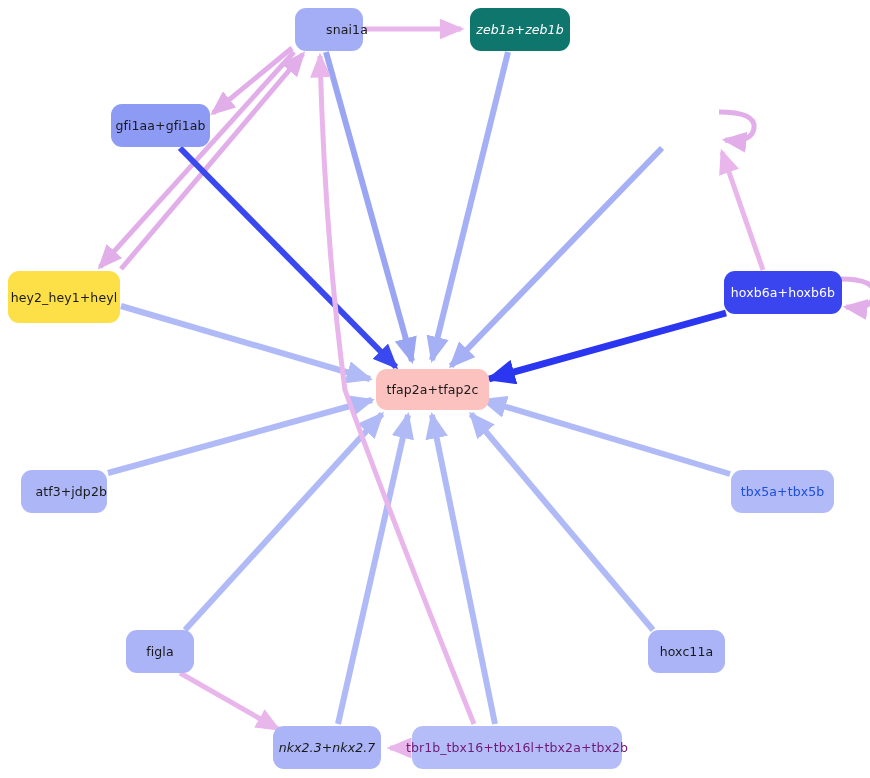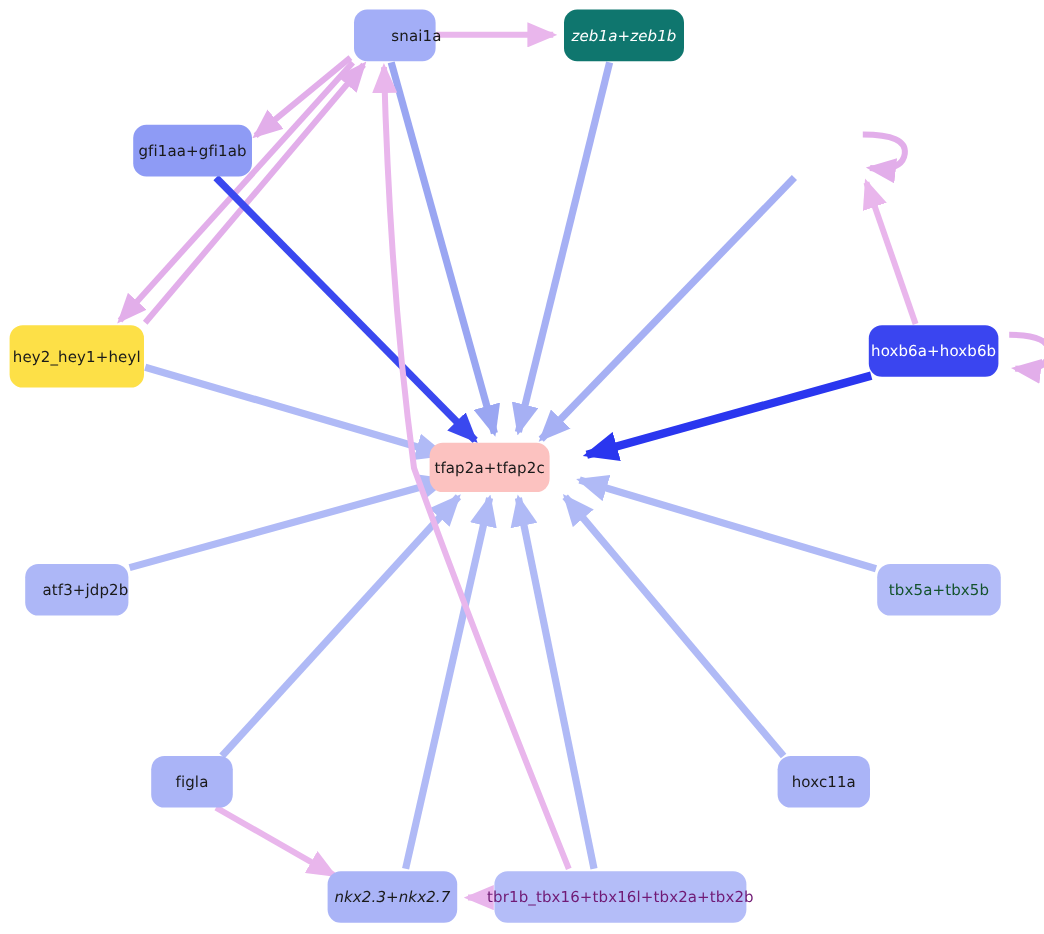--- a/index.html
+++ b/index.html
@@ -123,33 +123,33 @@
 
   <div class="node" style="left:111px; top:104px; width:99px; height:43px; background:#8e9bf5; color:#1a1a1a;">
     <span class="node-label">gfi1aa+gfi1ab</span>
   </div>
 
 
   <div class="node" style="left:8px; top:271px; width:112px; height:52px; background:#fde047; color:#1a1a1a;">
     <span class="node-label">hey2_hey1+heyl</span>
   </div>
 
-  <div class="node" style="left:724px; top:271px; width:108px; height:43px; background:#3a45f0; color:#ffffff;">
+  <div class="node" style="left:724px; top:271px; width:118px; height:43px; background:#3a45f0; color:#ffffff;">
     <span class="node-label">hoxb6a+hoxb6b</span>
   </div>
 
-  <div class="node" style="left:358px; top:369px; width:100px; height:41px; background:#fcc2c0; color:#1a1a1a;">
+  <div class="node" style="left:376px; top:369px; width:113px; height:41px; background:#fcc2c0; color:#1a1a1a;">
     <span class="node-label">tfap2a+tfap2c</span>
   </div>
 
   <div class="node" style="left:21px; top:470px; width:86px; height:43px; background:#adb7f7; color:#1a1a1a;justify-content:flex-end;">
     <span class="node-label">atf3+jdp2b</span>
   </div>
 
-  <div class="node" style="left:731px; top:470px; width:103px; height:43px; background:#b2bbf8; color:#14532d;">
+  <div class="node" style="left:731px; top:470px; width:103px; height:43px; background:#b2bbf8; color:#1d4ed8;">
     <span class="node-label">tbx5a+tbx5b</span>
   </div>
 
   <div class="node" style="left:126px; top:630px; width:68px; height:43px; background:#aab4f7; color:#1a1a1a;">
     <span class="node-label">figla</span>
   </div>
 
   <div class="node" style="left:648px; top:630px; width:77px; height:43px; background:#aab4f7; color:#1a1a1a;">
     <span class="node-label">hoxc11a</span>
   </div>

